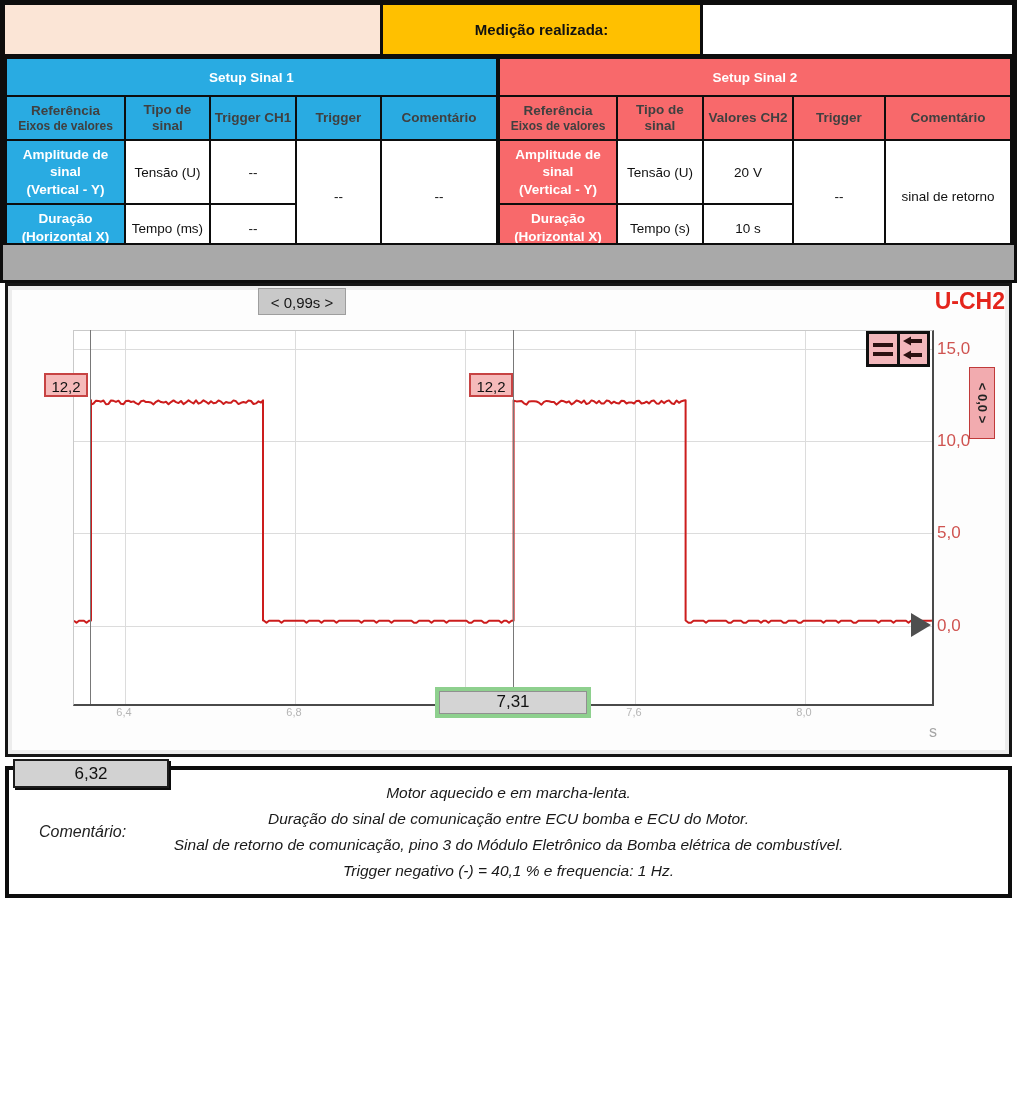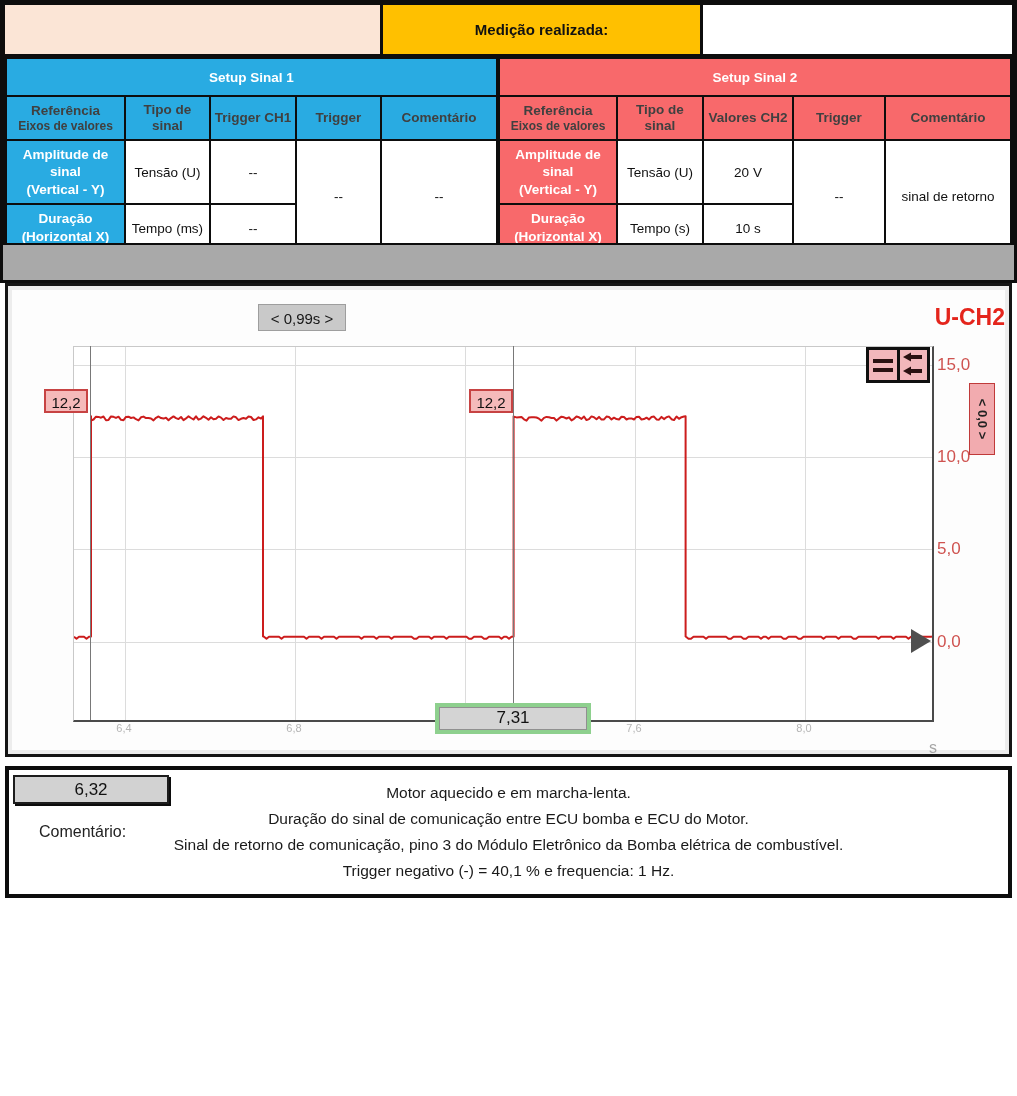--- a/index.html
+++ b/index.html
@@ -32,21 +32,21 @@
   tr.r2 td{height:46px;}
 
   
   .gray-bar{position:absolute;left:0;top:243px;width:1017px;height:40px;background:#a9a9a9;
             box-sizing:border-box;border:3px solid #0d0d0d;border-top-width:2px;}
 
   
   .chart-panel{position:absolute;left:5px;top:283px;width:1007px;height:474px;background:#fdfdfd;
                box-sizing:border-box;border:3px solid #151515;
                box-shadow:inset 0 0 0 4px #ededed;}
-  .canvas{position:absolute;left:0;top:16px;width:1001px;height:468px;}
+  .canvas{position:absolute;left:0;top:0;width:1001px;height:468px;}
   .plot{position:absolute;left:65px;top:44px;width:858px;height:373px;background:#fff;
         border-top:1px solid #c9c9c9;border-left:1px solid #c9c9c9;
         border-right:2px solid #4a4a4a;border-bottom:2px solid #4a4a4a;}
   .hg{position:absolute;left:0;width:858px;height:1px;background:#dcdcdc;}
   .vg{position:absolute;top:0;width:1px;height:373px;background:#dcdcdc;}
   .wavesvg{position:absolute;left:0;top:0;}
   .cursor{position:absolute;width:1px;background:#787878;z-index:2;}
   .c1{left:82px;top:44px;height:374px;}
   .c2{left:505px;top:44px;height:357px;}
   .vmark{position:absolute;top:87px;width:44px;height:24px;line-height:24px;z-index:3;
@@ -75,21 +75,21 @@
   .xunit{position:absolute;left:895px;top:437px;width:34px;text-align:right;font-size:16px;color:#a5a5a5;}
   .t2box{position:absolute;left:427px;top:401px;width:156px;height:31px;box-sizing:border-box;z-index:5;
          background:#d4d4d4;border:4px solid #8ed08e;box-shadow:inset 0 0 0 1px #909090;
          text-align:center;font-size:17px;line-height:22px;color:#111;}
   .t1box{position:absolute;left:5px;top:430px;width:156px;height:29px;box-sizing:border-box;z-index:5;
          background:#d2d2d2;border:2px solid #1c1c1c;box-shadow:2px 2px 0 #0c0c0c;
          text-align:center;font-size:17px;line-height:25px;color:#111;margin-top:43px;}
 
   
   .comment-block{position:absolute;left:5px;top:766px;width:1007px;height:132px;box-sizing:border-box;
-                 border:4px solid #0d0d0d;background:#fff;}
+                 border:4px solid #0d0d0d;background:#fff;font-style:italic;}
   .comment-label{position:absolute;left:30px;top:0;height:124px;display:flex;align-items:center;
                  font-size:16px;color:#222;}
   .comment-text{position:absolute;left:0;top:0;width:100%;height:124px;display:flex;flex-direction:column;
                 align-items:center;justify-content:center;font-size:15.5px;line-height:26px;
                 text-align:center;color:#1a1a1a;}
 </style>
 </head>
 <body>
 
 <div class="page">

